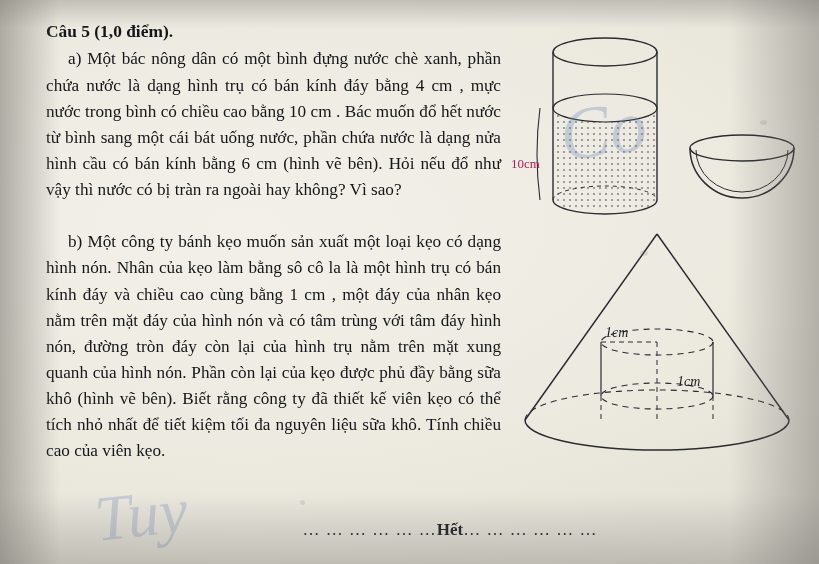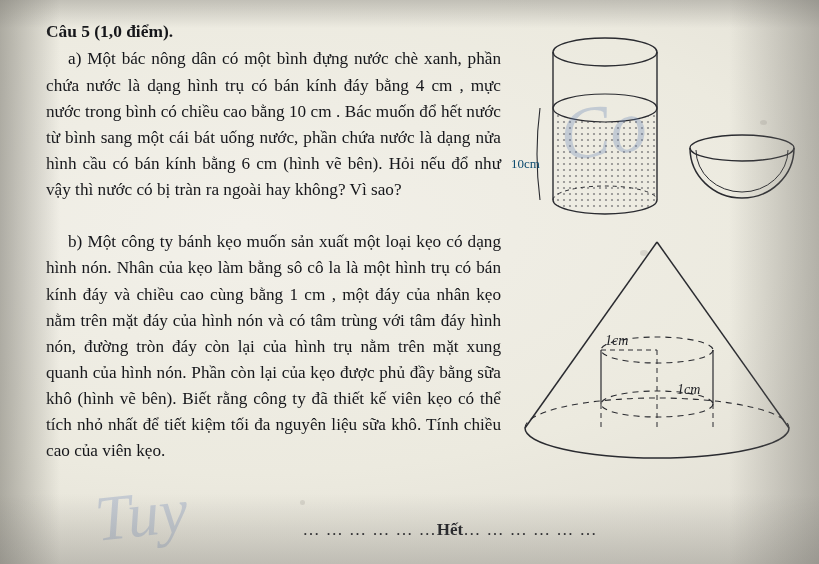--- a/index.html
+++ b/index.html
@@ -80,30 +80,30 @@
     color: #1a1b20;
     letter-spacing: 1px;
   }
   .footer b { font-weight: bold; letter-spacing: 0; }
 
   
   .fig {
     position: absolute;
   }
   #fig-cylinder { left: 520px; top: 30px; width: 290px; height: 195px; }
-  #fig-cone { left: 505px; top: 232px; width: 305px; height: 250px; }
+  #fig-cone { left: 505px; top: 224px; width: 305px; height: 250px; }
 
   svg { display: block; overflow: visible; }
 
   .label-10cm {
     position: absolute;
     left: 511px;
     top: 156px;
     font-size: 13px;
-    color: #0c4a6e;
+    color: #be185d;
     font-family: "Liberation Serif", serif;
   }
 
   
   .scribble {
     position: absolute;
     color: rgba(90,120,170,0.35);
     font-family: "Liberation Serif", serif;
     font-style: italic;
     pointer-events: none;

